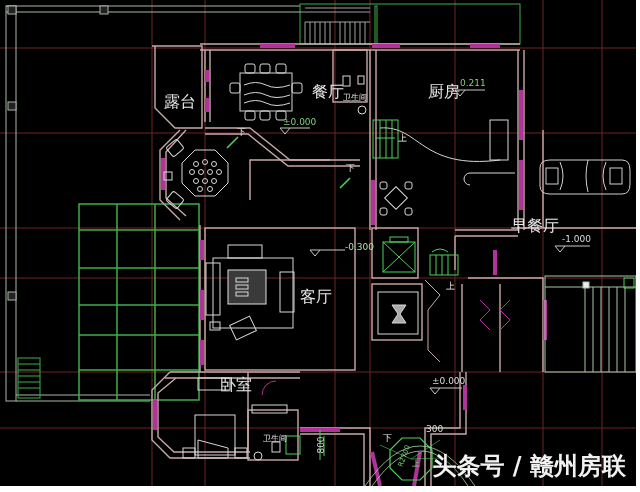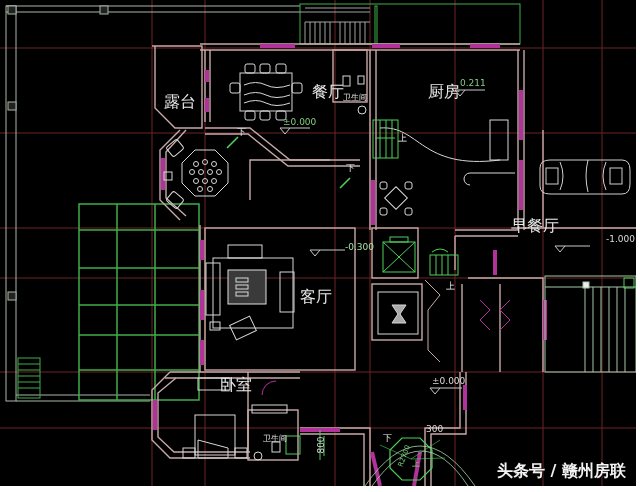--- a/index.html
+++ b/index.html
@@ -1,20 +1,20 @@
 <!DOCTYPE html>
 <html><head>
 <meta charset="utf-8">
 <style>
   html,body{margin:0;padding:0;background:#fff;}
   #canvas{position:relative;width:640px;height:492px;background:#fff;overflow:hidden;font-family:"DejaVu Sans",sans-serif;}
   #plan{position:absolute;left:0;top:0;width:636px;height:486px;background:#000;}
   .lbl{position:absolute;color:#e8e8e8;font-size:16px;white-space:nowrap;}
   .lvl{position:absolute;color:#dcdcdc;font-size:9px;white-space:nowrap;}
-  .wm{position:absolute;right:14px;bottom:10px;color:#f2f2f2;font-size:16px;font-weight:bold;text-shadow:0 0 3px #000;white-space:nowrap;}
+  .wm{position:absolute;right:14px;bottom:10px;color:#f2f2f2;font-size:24px;font-weight:bold;text-shadow:0 0 3px #000;white-space:nowrap;}
 </style>
 </head>
 <body>
 
 <div id="canvas">
   <svg id="plan" viewBox="0 0 636 486" width="636" height="486">
 
     <g stroke="#6e2424" stroke-width="1">
       <line x1="0" y1="48" x2="636" y2="48"></line>
       <line x1="0" y1="133" x2="636" y2="133"></line>
@@ -328,21 +328,21 @@
   <span class="lbl" style="left:343px;top:92px;font-size:8px;">卫生间</span>
   <span class="lbl" style="left:428px;top:82px;">厨房</span>
   <span class="lbl" style="left:470px;top:216px;margin-left:41px;">早餐厅</span>
   <span class="lbl" style="left:300px;top:287px;font-family:Liberation Serif, serif;">客厅</span>
   <span class="lbl" style="left:208px;top:375px;padding-left:12px;">卧室</span>
   <span class="lbl" style="left:263px;top:433px;font-size:8px;">卫生间</span>
 
   <span class="lvl" style="left:283px;top:117px;color:#7fd07f;">±0.000</span>
   <span class="lvl" style="left:460px;top:78px;color:#7fd07f;">0.211</span>
   <span class="lvl" style="left:316px;top:242px;color:#a8e0a8;margin-left:29px;">-0.300</span>
-  <span class="lvl" style="left:562px;top:234px;margin-left:44px;">-1.000</span>
+  <span class="lvl" style="left:562px;top:234px;">-1.000</span>
   <span class="lvl" style="left:432px;top:376px;">±0.000</span>
 
   <span class="lbl" style="left:237px;top:126px;font-size:9px;">下</span>
   <span class="lbl" style="left:346px;top:162px;font-size:9px;">下</span>
   <span class="lbl" style="left:383px;top:432px;font-size:9px;">下</span>
   <span class="lbl" style="left:398px;top:132px;font-size:9px;">上</span>
   <span class="lbl" style="left:446px;top:280px;font-size:9px;">上</span>
   <span class="lvl" style="left:312px;top:440px;transform:rotate(-90deg);">800</span>
   <span class="lvl" style="left:426px;top:424px;">300</span>
   <span class="lvl" style="left:393px;top:452px;font-size:7px;color:#7fd07f;transform:rotate(-70deg);">R2700</span>

